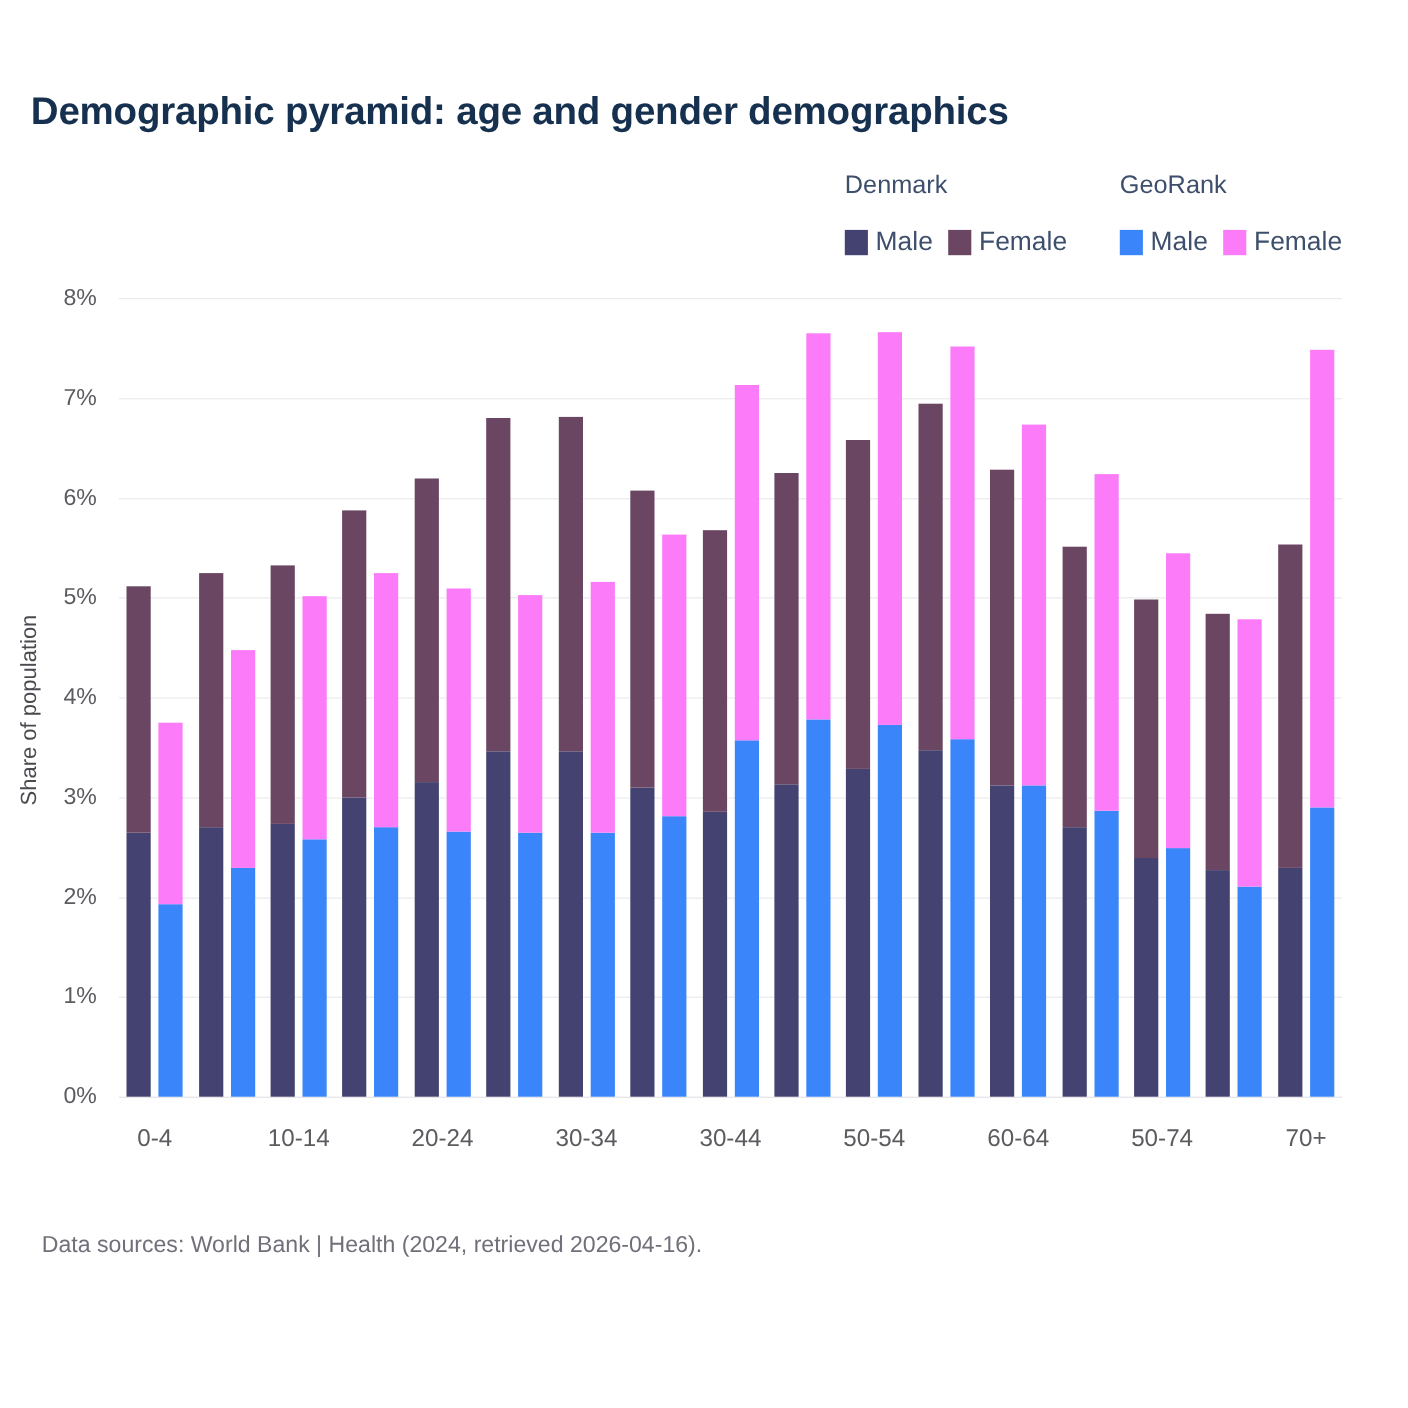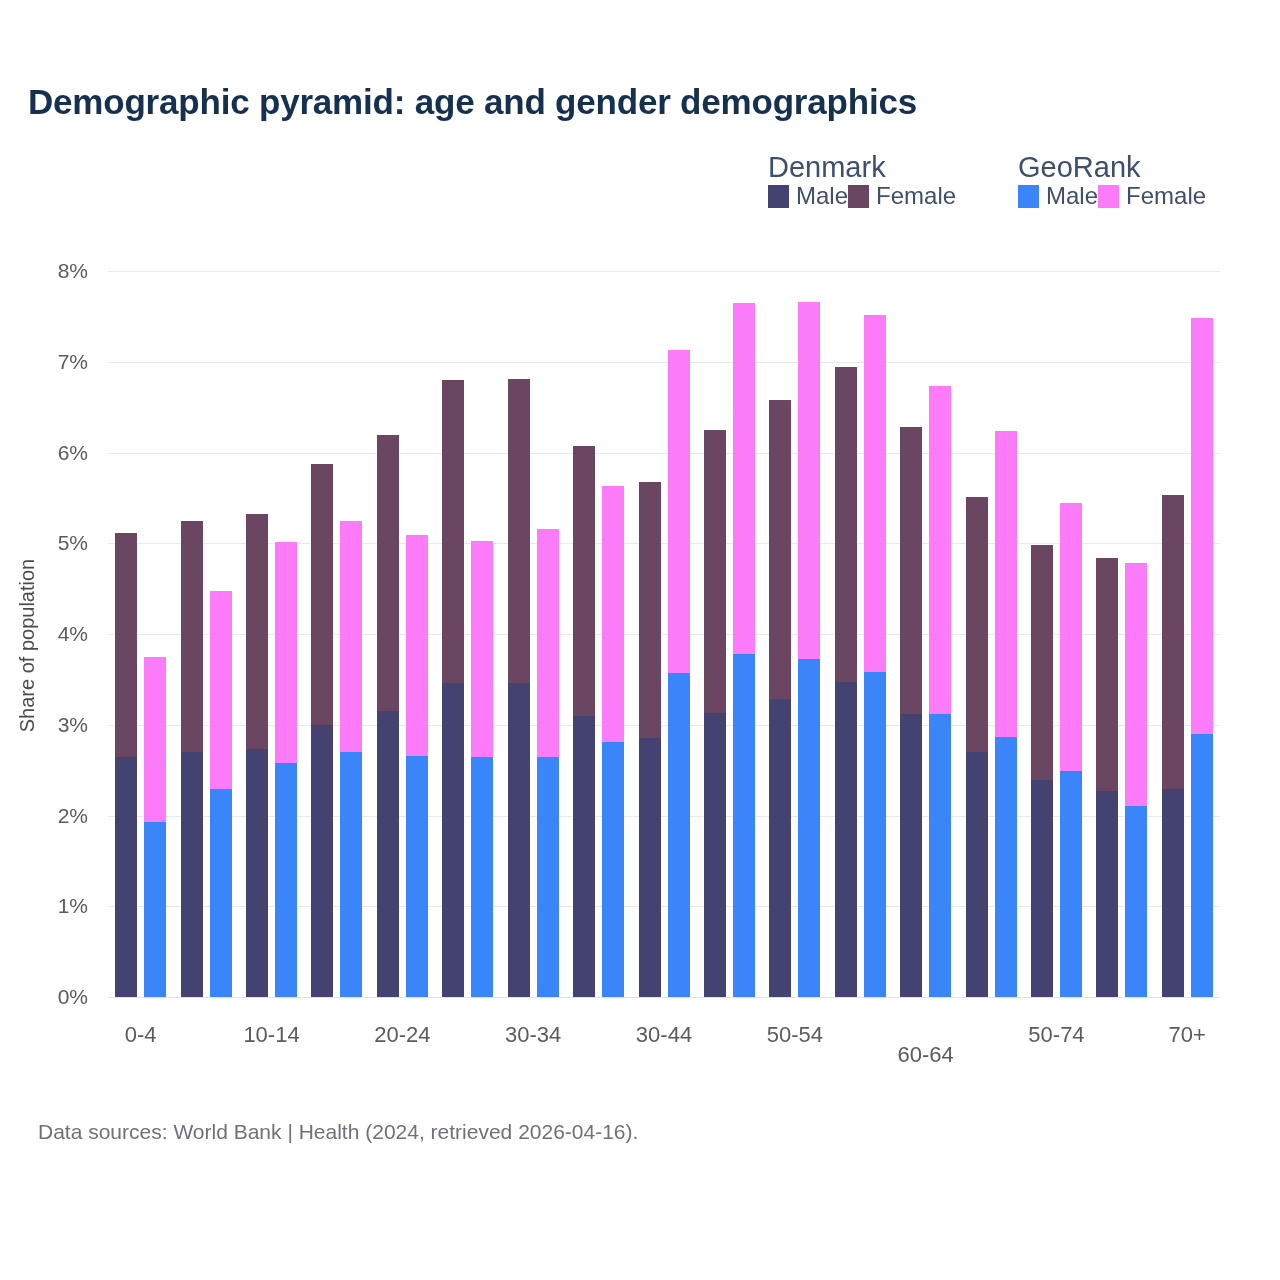--- a/index.html
+++ b/index.html
@@ -36,29 +36,30 @@
     width: 500px;
     height: 80px;
   }
   .legend-group {
     position: absolute;
     top: 0;
   }
   .legend-group.denmark { left: 8px; }
   .legend-group.greece  { left: 258px; }
   .legend-country {
-    font-size: 29px;
+    font-size: 23px;
     color: #3d4f6b;
     line-height: 30px;
     white-space: nowrap;
   }
   .legend-items {
     display: flex;
     align-items: center;
-    margin-top: 0;
+    margin-top: 24px;
+    gap: 14px;
   }
   .legend-item {
     display: flex;
     align-items: center;
     gap: 7px;
   }
   .legend-swatch {
     width: 21px;
     height: 23px;
     display: block;
@@ -357,20 +358,20 @@
     </div>
 </div>
 
 <div id="x-axis-labels">
     <div class="x-tick" style="left: 32.7059px;">0-4</div>
     <div class="x-tick" style="left: 163.529px;">10-14</div>
     <div class="x-tick" style="left: 294.353px;">20-24</div>
     <div class="x-tick" style="left: 425.176px;">30-34</div>
     <div class="x-tick" style="left: 556px;">30-44</div>
     <div class="x-tick" style="left: 686.824px;">50-54</div>
-    <div class="x-tick" style="left: 817.647px; margin-top: 20px;">60-64</div>
+    <div class="x-tick" style="left: 817.647px;">60-64</div>
     <div class="x-tick" style="left: 948.471px;">50-74</div>
     <div class="x-tick" style="left: 1079.29px;">70+</div>
   </div>
 
 <div id="footer">
   <div>Data sources: World Bank | Health (2024, retrieved 2026-04-16).</div>
 </div>
 
 </body></html>

